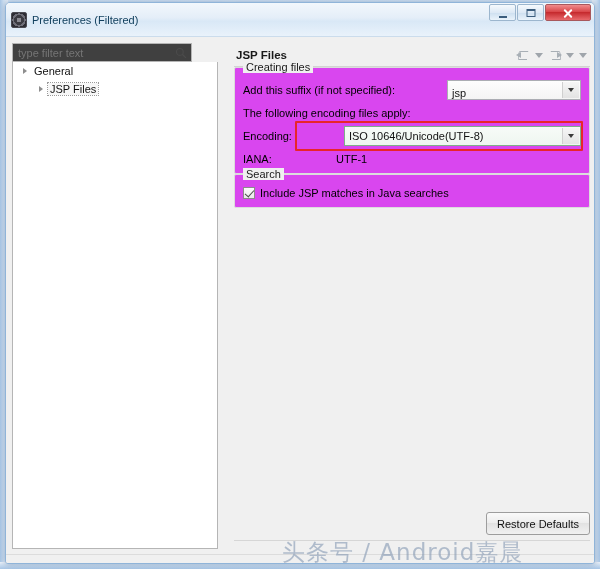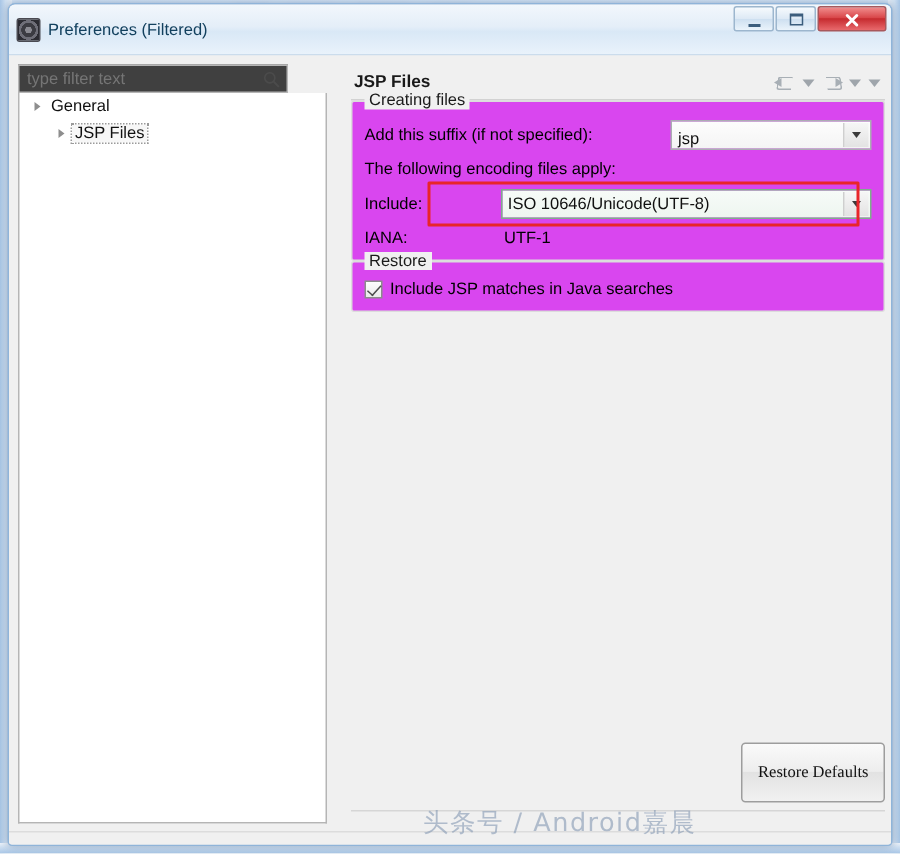--- a/index.html
+++ b/index.html
@@ -317,23 +317,23 @@
     border-width: 0 1.6px 1.6px 0;
     transform: rotate(42deg);
   }
 
   
   #page-buttons {
     position: absolute; right: 0; bottom: 14px;
     display: flex; gap: 6px;
   }
   .btn {
-    min-width: 75px; height: 40px;
+    min-width: 75px; height: 23px;
     padding: 0 10px;
-    font-family: Liberation Serif, serif;
+    font-family: Liberation Sans, sans-serif;
     font-size: 11px; color: #111;
     background: linear-gradient(180deg,#fafafa 0%, #ededed 48%, #e2e2e2 50%, #f1f1f1 100%);
     border: 1px solid #9d9d9d;
     border-radius: 3px;
     display: flex; align-items: center; justify-content: center;
     white-space: nowrap;
   }
   .btn.wide { min-width: 88px; }
   #page-sep {
     position: absolute; left: 0; right: 0; bottom: 8px;
@@ -363,21 +363,21 @@
   .btn.default {
     background: linear-gradient(180deg,#eaf4fd 0%, #d6eafb 48%, #c6e2f8 50%, #e6f3fd 100%);
     border: 1px solid #5d98c8;
     box-shadow: 0 0 2px rgba(100,160,210,.8) inset;
   }
 
   
   #watermark {
     position: absolute;
     left: 282px; top: 537px;
-    font-size: 17px;
+    font-size: 23px;
     font-family: "DejaVu Sans", sans-serif;
     color: rgba(132,152,178,.60);
     letter-spacing: 1px;
     white-space: nowrap;
     pointer-events: none;
   }
 </style>
 </head>
 <body>
 
@@ -451,38 +451,38 @@
             <span class="row-label">Add this suffix (if not specified):</span>
             <div class="combo" id="suffix-combo">
               <span>jsp</span>
               <span class="combo-arrow"></span>
             </div>
           </div>
 
           <div class="plain-line">The following encoding files apply:</div>
 
           <div class="row">
-            <span class="row-label">Include:</span>
+            <span class="row-label">Encoding:</span>
             <div id="encoding-wrap">
               <div class="combo" id="encoding-combo">
                 <span>ISO 10646/Unicode(UTF-8)</span>
                 <span class="combo-arrow"></span>
               </div>
               <div id="encoding-highlight"></div>
             </div>
           </div>
 
           <div class="iana-row">
             <span class="iana-label">IANA:</span>
             <span class="iana-value">UTF-1</span>
           </div>
         </div>
 
         <div class="group">
-          <span class="group-title">Restore</span>
+          <span class="group-title">Search</span>
           <div class="chk-row">
             <span class="checkbox checked"></span>
             <span>Include JSP matches in Java searches</span>
           </div>
         </div>
 
         <div id="page-buttons">
           <div class="btn wide">Restore Defaults</div>
         </div>
         <div id="page-sep"></div>

